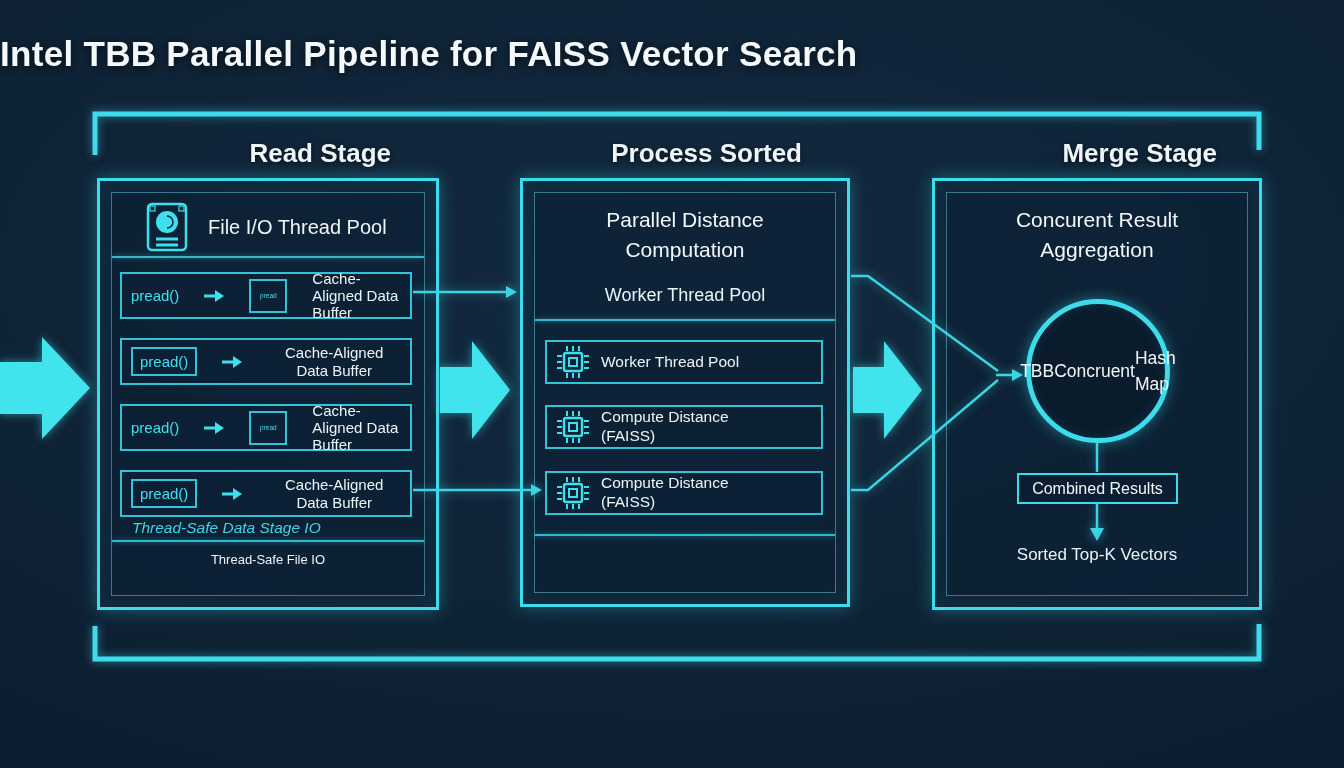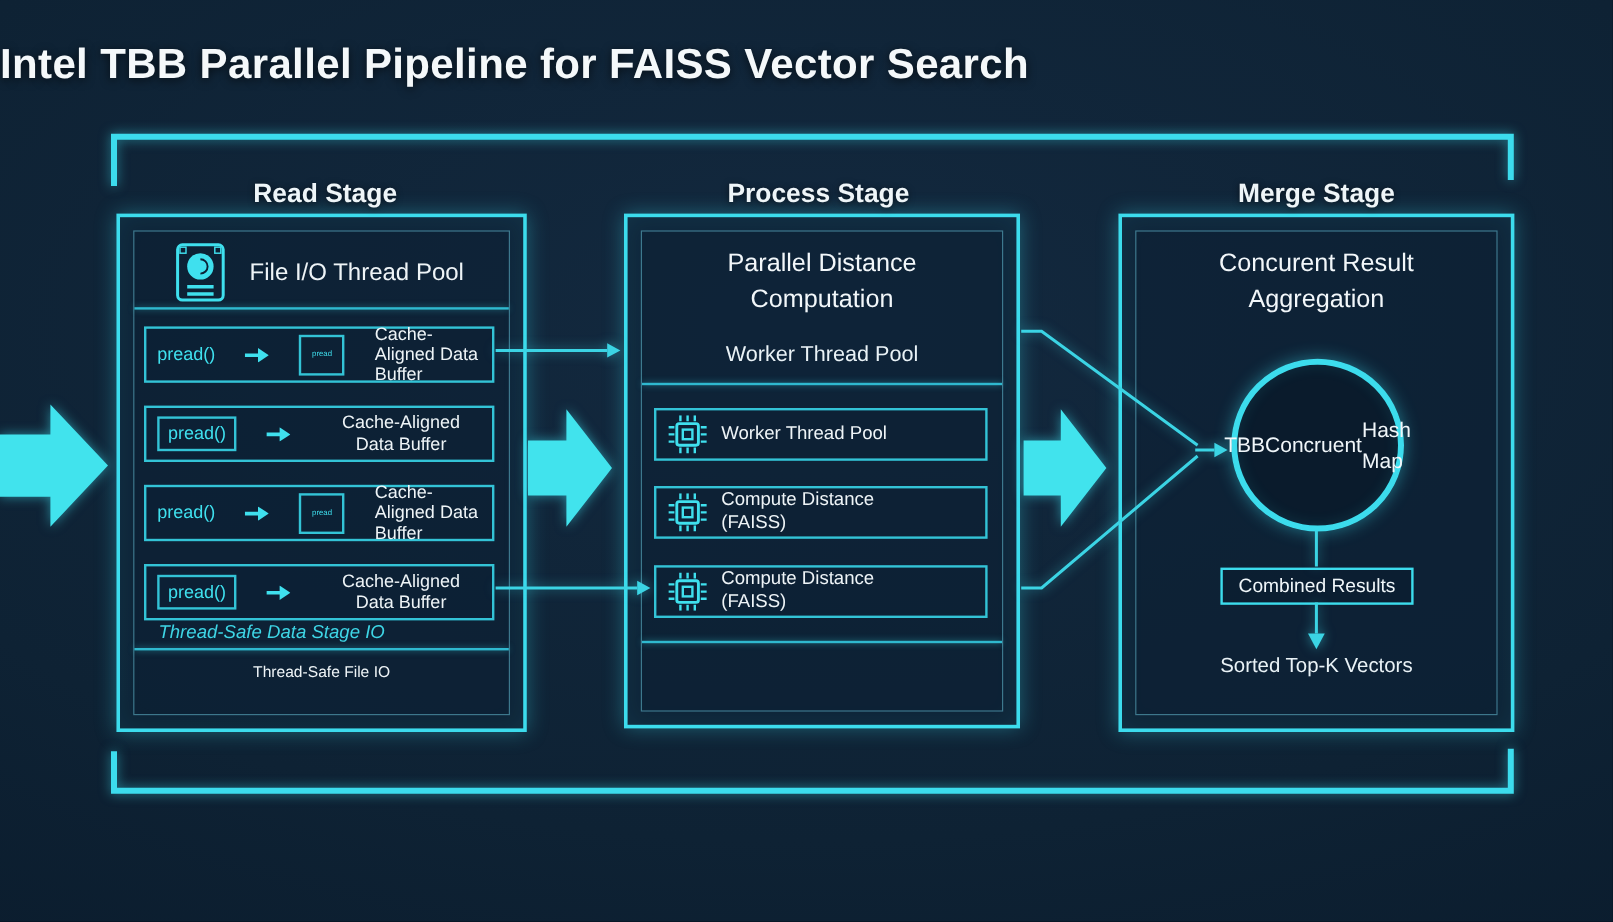--- a/index.html
+++ b/index.html
@@ -7,22 +7,22 @@
     position:relative;width:1344px;height:768px;overflow:hidden;
     font-family:"Liberation Sans", sans-serif;
     background:radial-gradient(140% 125% at 50% 35%, #13293f 0%, #0e2234 45%, #0a1b2c 72%, #071321 100%);
   }
   .title{
     position:absolute;top:34px;left:0;width:100%;
     color:#f4f8fa;font-size:35px;font-weight:700;letter-spacing:.3px;
     text-shadow:0 2px 8px rgba(0,0,0,.65);z-index:3;
   }
   .stage-label{
-    position:absolute;top:148px;width:240px;text-align:center;
-    color:#eef5f8;font-size:22px;font-weight:700;z-index:3;
+    position:absolute;top:138px;width:240px;text-align:right;
+    color:#eef5f8;font-size:26px;font-weight:700;z-index:3;
     text-shadow:0 1px 5px rgba(0,0,0,.55);
   }
   .lbl-read{left:151px}.lbl-process{left:562px}.lbl-merge{left:977px}
 
   .stage-box{
     position:absolute;top:178px;box-sizing:border-box;
     border:3px solid #3cdced;background:rgba(16,40,60,.45);
     box-shadow:0 0 16px rgba(60,220,237,.35), inset 0 0 20px rgba(60,220,237,.07);
     z-index:2;
   }
@@ -95,21 +95,21 @@
   .icon-svg{display:block}
 </style>
 </head>
 <body>
 
 <div class="page">
 
   <div class="title">Intel TBB Parallel Pipeline for FAISS Vector Search</div>
 
   <div class="stage-label lbl-read">Read Stage</div>
-  <div class="stage-label lbl-process">Process Stage</div>
+  <div class="stage-label lbl-process">Process Sorted</div>
   <div class="stage-label lbl-merge">Merge Stage</div>
 
   <div class="stage-box box-read">
     <div class="inner">
       <div class="pool-header">
         <span>
           <svg class="icon-svg" width="42" height="50" viewBox="0 0 42 50">
             <rect x="2" y="2" width="38" height="46" rx="4" fill="none" stroke="#3fe0ee" stroke-width="2.5"></rect>
             <rect x="4" y="4" width="5" height="5" fill="none" stroke="#3fe0ee" stroke-width="1.2"></rect>
             <rect x="33" y="4" width="5" height="5" fill="none" stroke="#3fe0ee" stroke-width="1.2"></rect>

